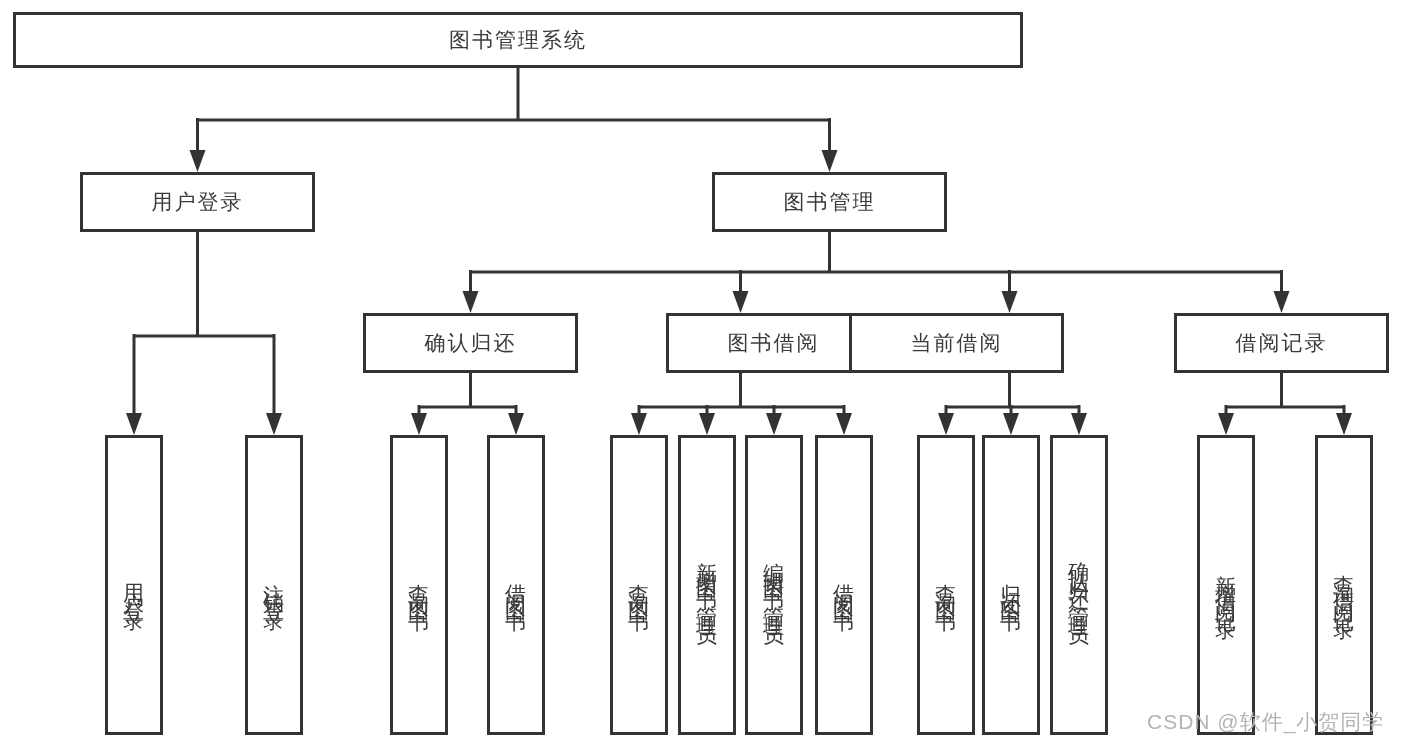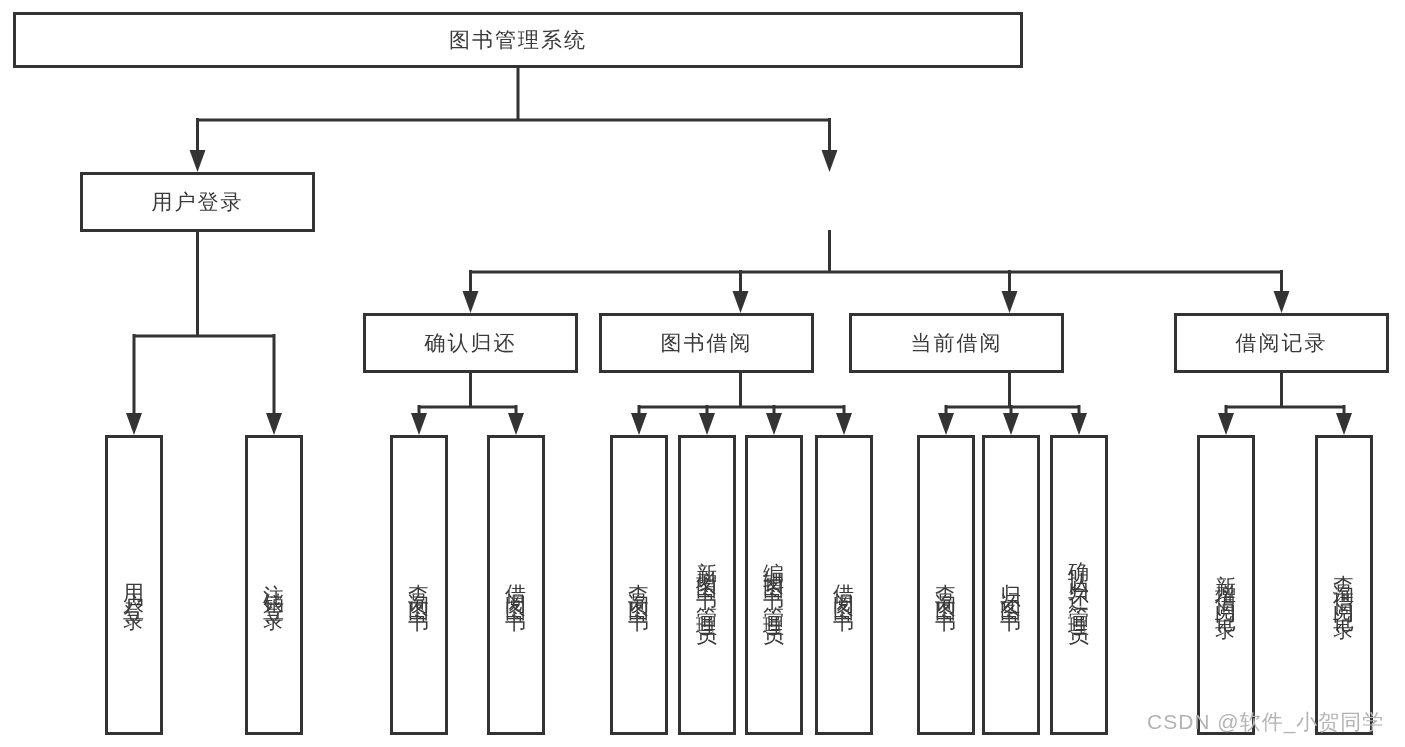--- a/index.html
+++ b/index.html
@@ -92,25 +92,28 @@
     </g>
   </svg>
 
   <div class="box h-box" style="left:13px;top:12px;width:1010px;height:56px">
     <span>图书管理系统</span>
   </div>
 
   <div class="box h-box" style="left:80px;top:172px;width:235px;height:60px">
     <span>用户登录</span>
   </div>
+  <div class="box h-box" style="left:712px;top:172px;width:235px;height:60px">
+    <span>图书管理</span>
+  </div>
 
   <div class="box h-box" style="left:363px;top:313px;width:215px;height:60px">
     <span>确认归还</span>
   </div>
-  <div class="box h-box" style="left:599px;top:313px;width:215px;height:60px">
+  <div class="box h-box" style="left:666px;top:313px;width:215px;height:60px">
     <span>图书借阅</span>
   </div>
   <div class="box h-box" style="left:849px;top:313px;width:215px;height:60px">
     <span>当前借阅</span>
   </div>
   <div class="box h-box" style="left:1174px;top:313px;width:215px;height:60px">
     <span>借阅记录</span>
   </div>
 
   <div class="box v-box" style="left:105px;top:435px;width:58px;height:300px">

